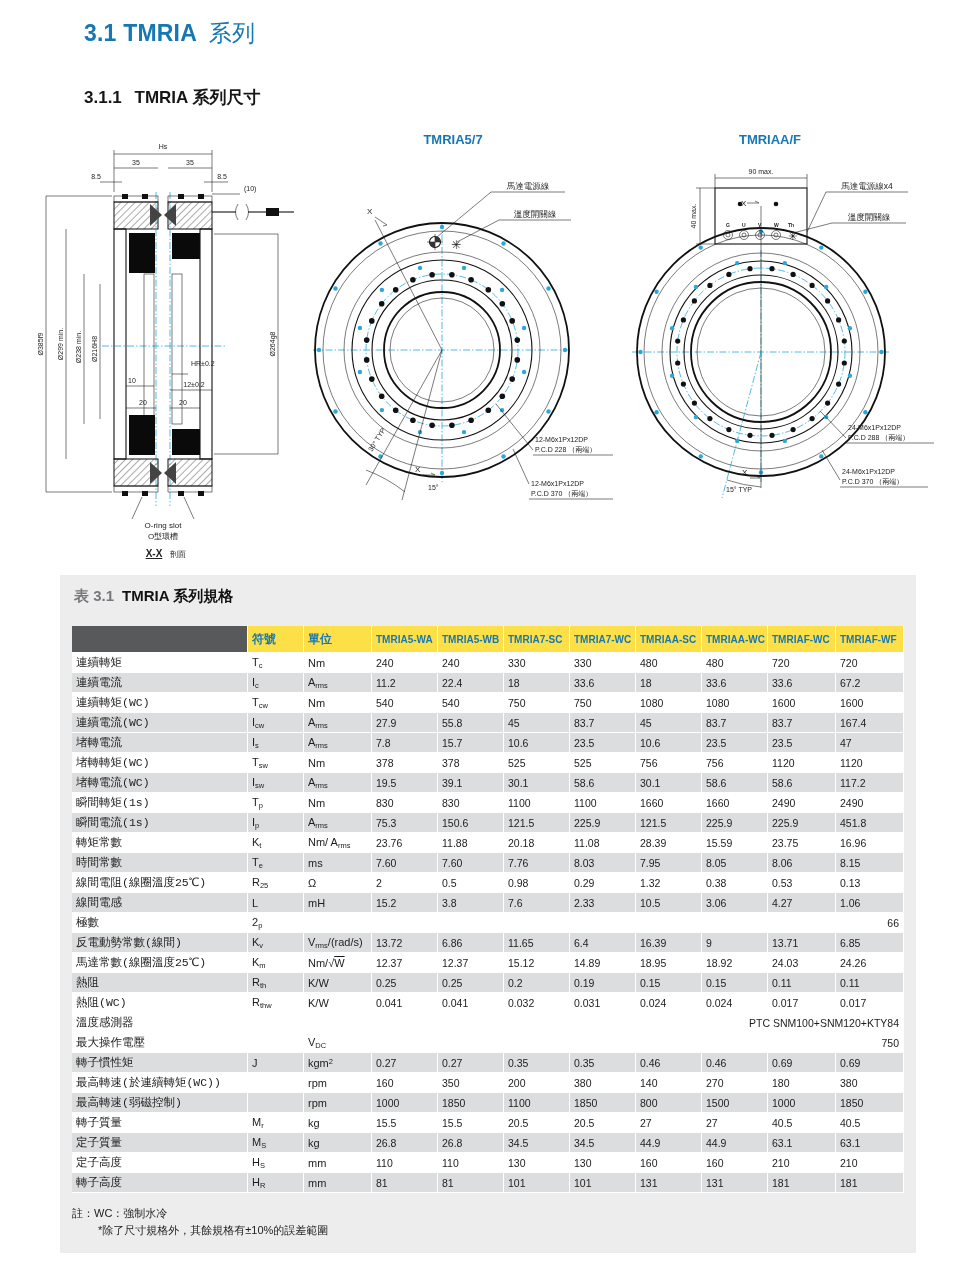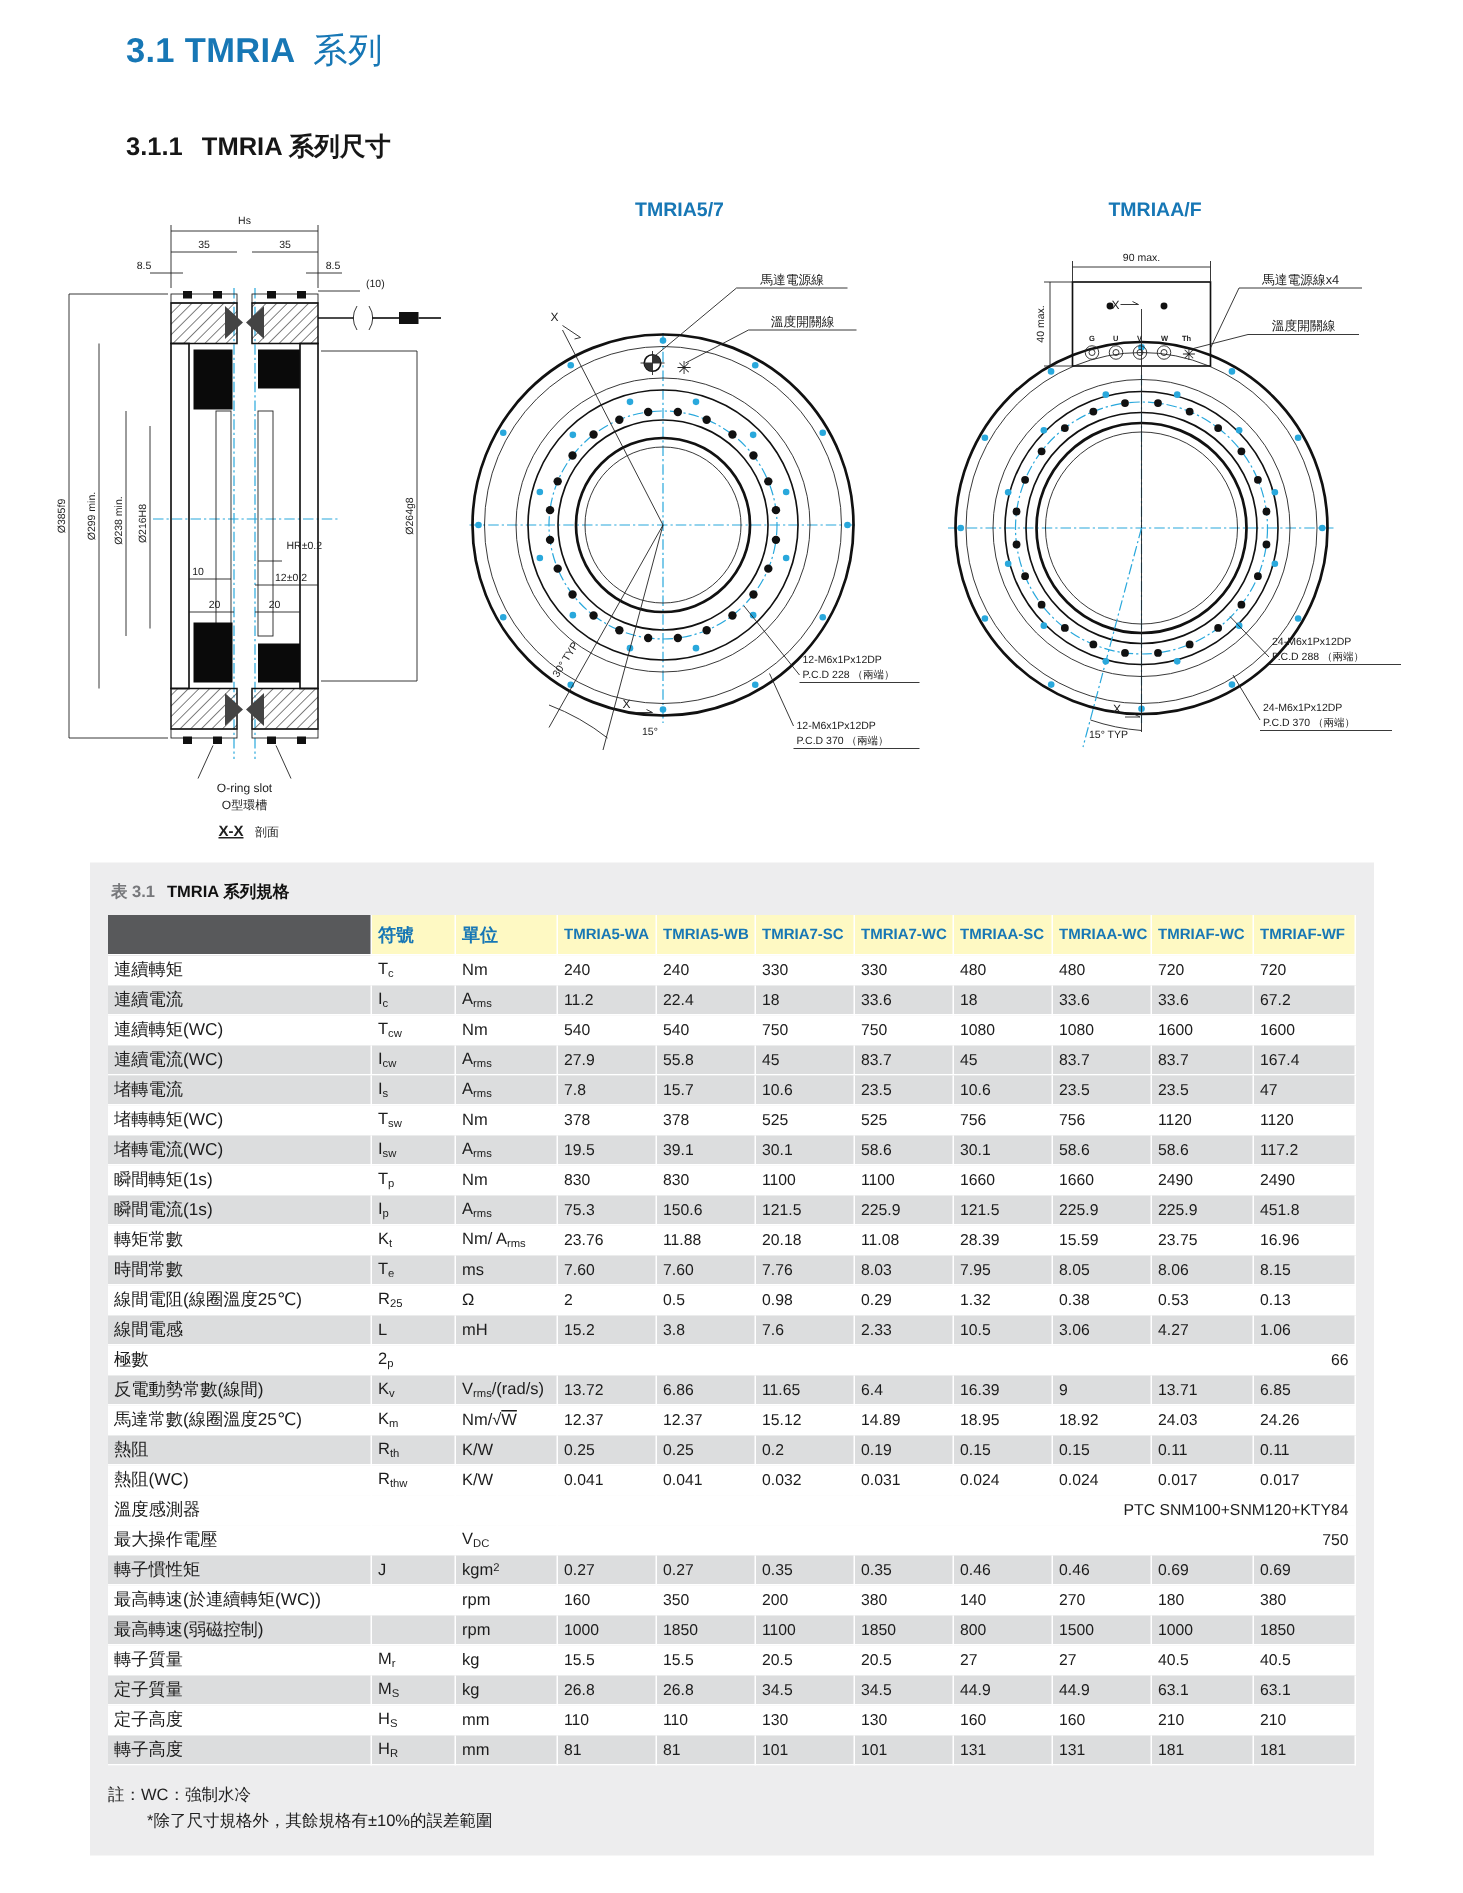--- a/index.html
+++ b/index.html
@@ -21,30 +21,30 @@
   .callout{font-size:8.5px;}
   .tiny{font-size:5px;font-weight:bold;}
   .thin{stroke:#222;stroke-width:.6;fill:none;}
   .med{stroke:#111;stroke-width:1.1;fill:none;}
   .heavy{stroke:#111;stroke-width:1.8;fill:none;}
   .cyan-dash{stroke:#29A8DC;stroke-width:.8;fill:none;stroke-dasharray:7 2 1.5 2;}
   .leader{stroke:#222;stroke-width:.6;fill:none;}
 
   
   .table-card{position:absolute;left:60px;top:575px;width:856px;background:#EDEDEE;padding:10px 12px 14px 12px;box-sizing:border-box;}
-  .table-title{font-size:11px;font-weight:bold;margin:2px 0 8px 2px;color:#111;}
+  .table-title{font-size:15px;font-weight:bold;margin:2px 0 20px 2px;color:#111;}
   .table-title .prefix{color:#77787B;margin-right:8px;}
   table{border-collapse:separate;border-spacing:0;width:832px;table-layout:fixed;}
   th,td{padding:1px 4px;border-right:1px solid #fff;border-bottom:1px solid #fff;overflow:hidden;white-space:nowrap;}
-  thead th{background:#fef9c3;color:#1777B5;text-align:left;font-size:12px;height:24px;}
+  thead th{background:#fde047;color:#1777B5;text-align:left;font-size:12px;height:24px;}
   thead th.model{font-size:10px;}
   thead th.corner{background:#58595B;}
   tbody td{background:#fff;font-size:10.5px;height:17px;color:#1c1c1c;}
   tbody tr.shaded td{background:#DCDDDE;}
-  td.lbl{font-size:11.5px;}
+  td.lbl{font-size:11.5px;font-family:Liberation Mono, monospace;}
   td.sym,td.unit{font-size:11px;}
   td.merged{text-align:right;}
   sub{font-size:7.5px;vertical-align:-2px;}
   sup{font-size:7.5px;vertical-align:3px;}
   .over{text-decoration:overline;}
   .note{font-size:11px;margin-top:12px;line-height:1.55;color:#222;}
   .note .l2{padding-left:26px;}
 </style>
 </head>
 <body>

